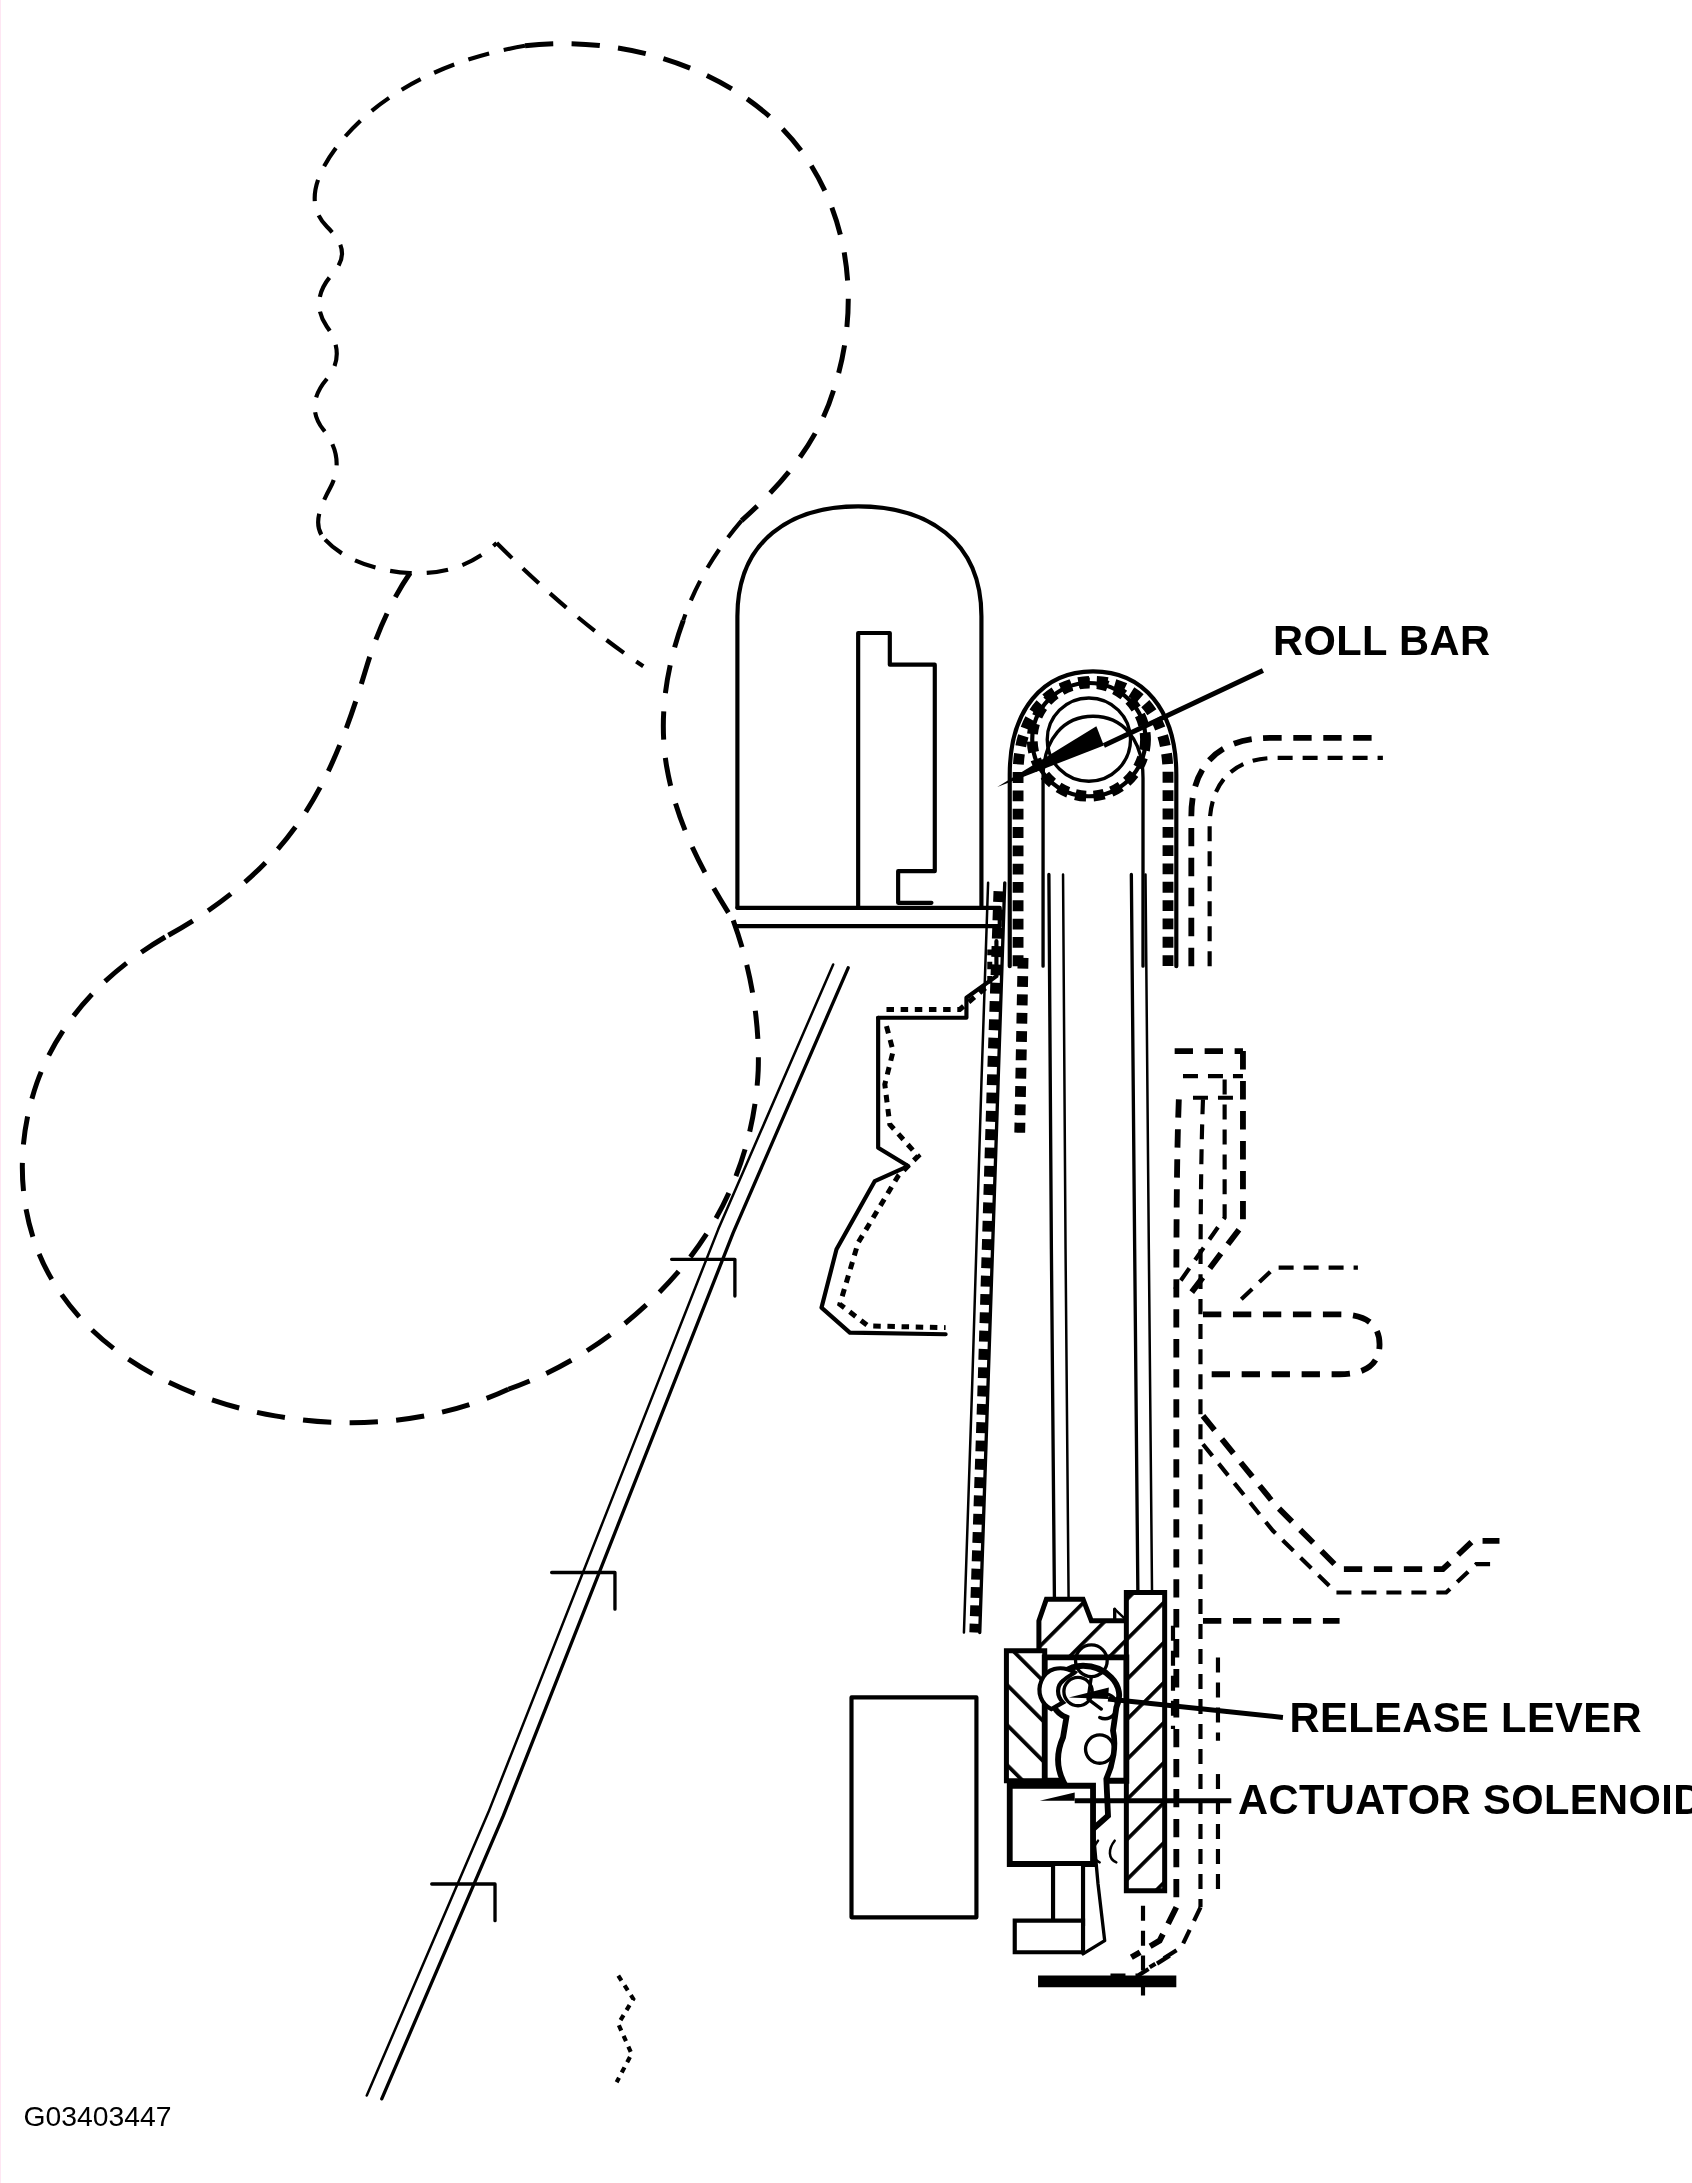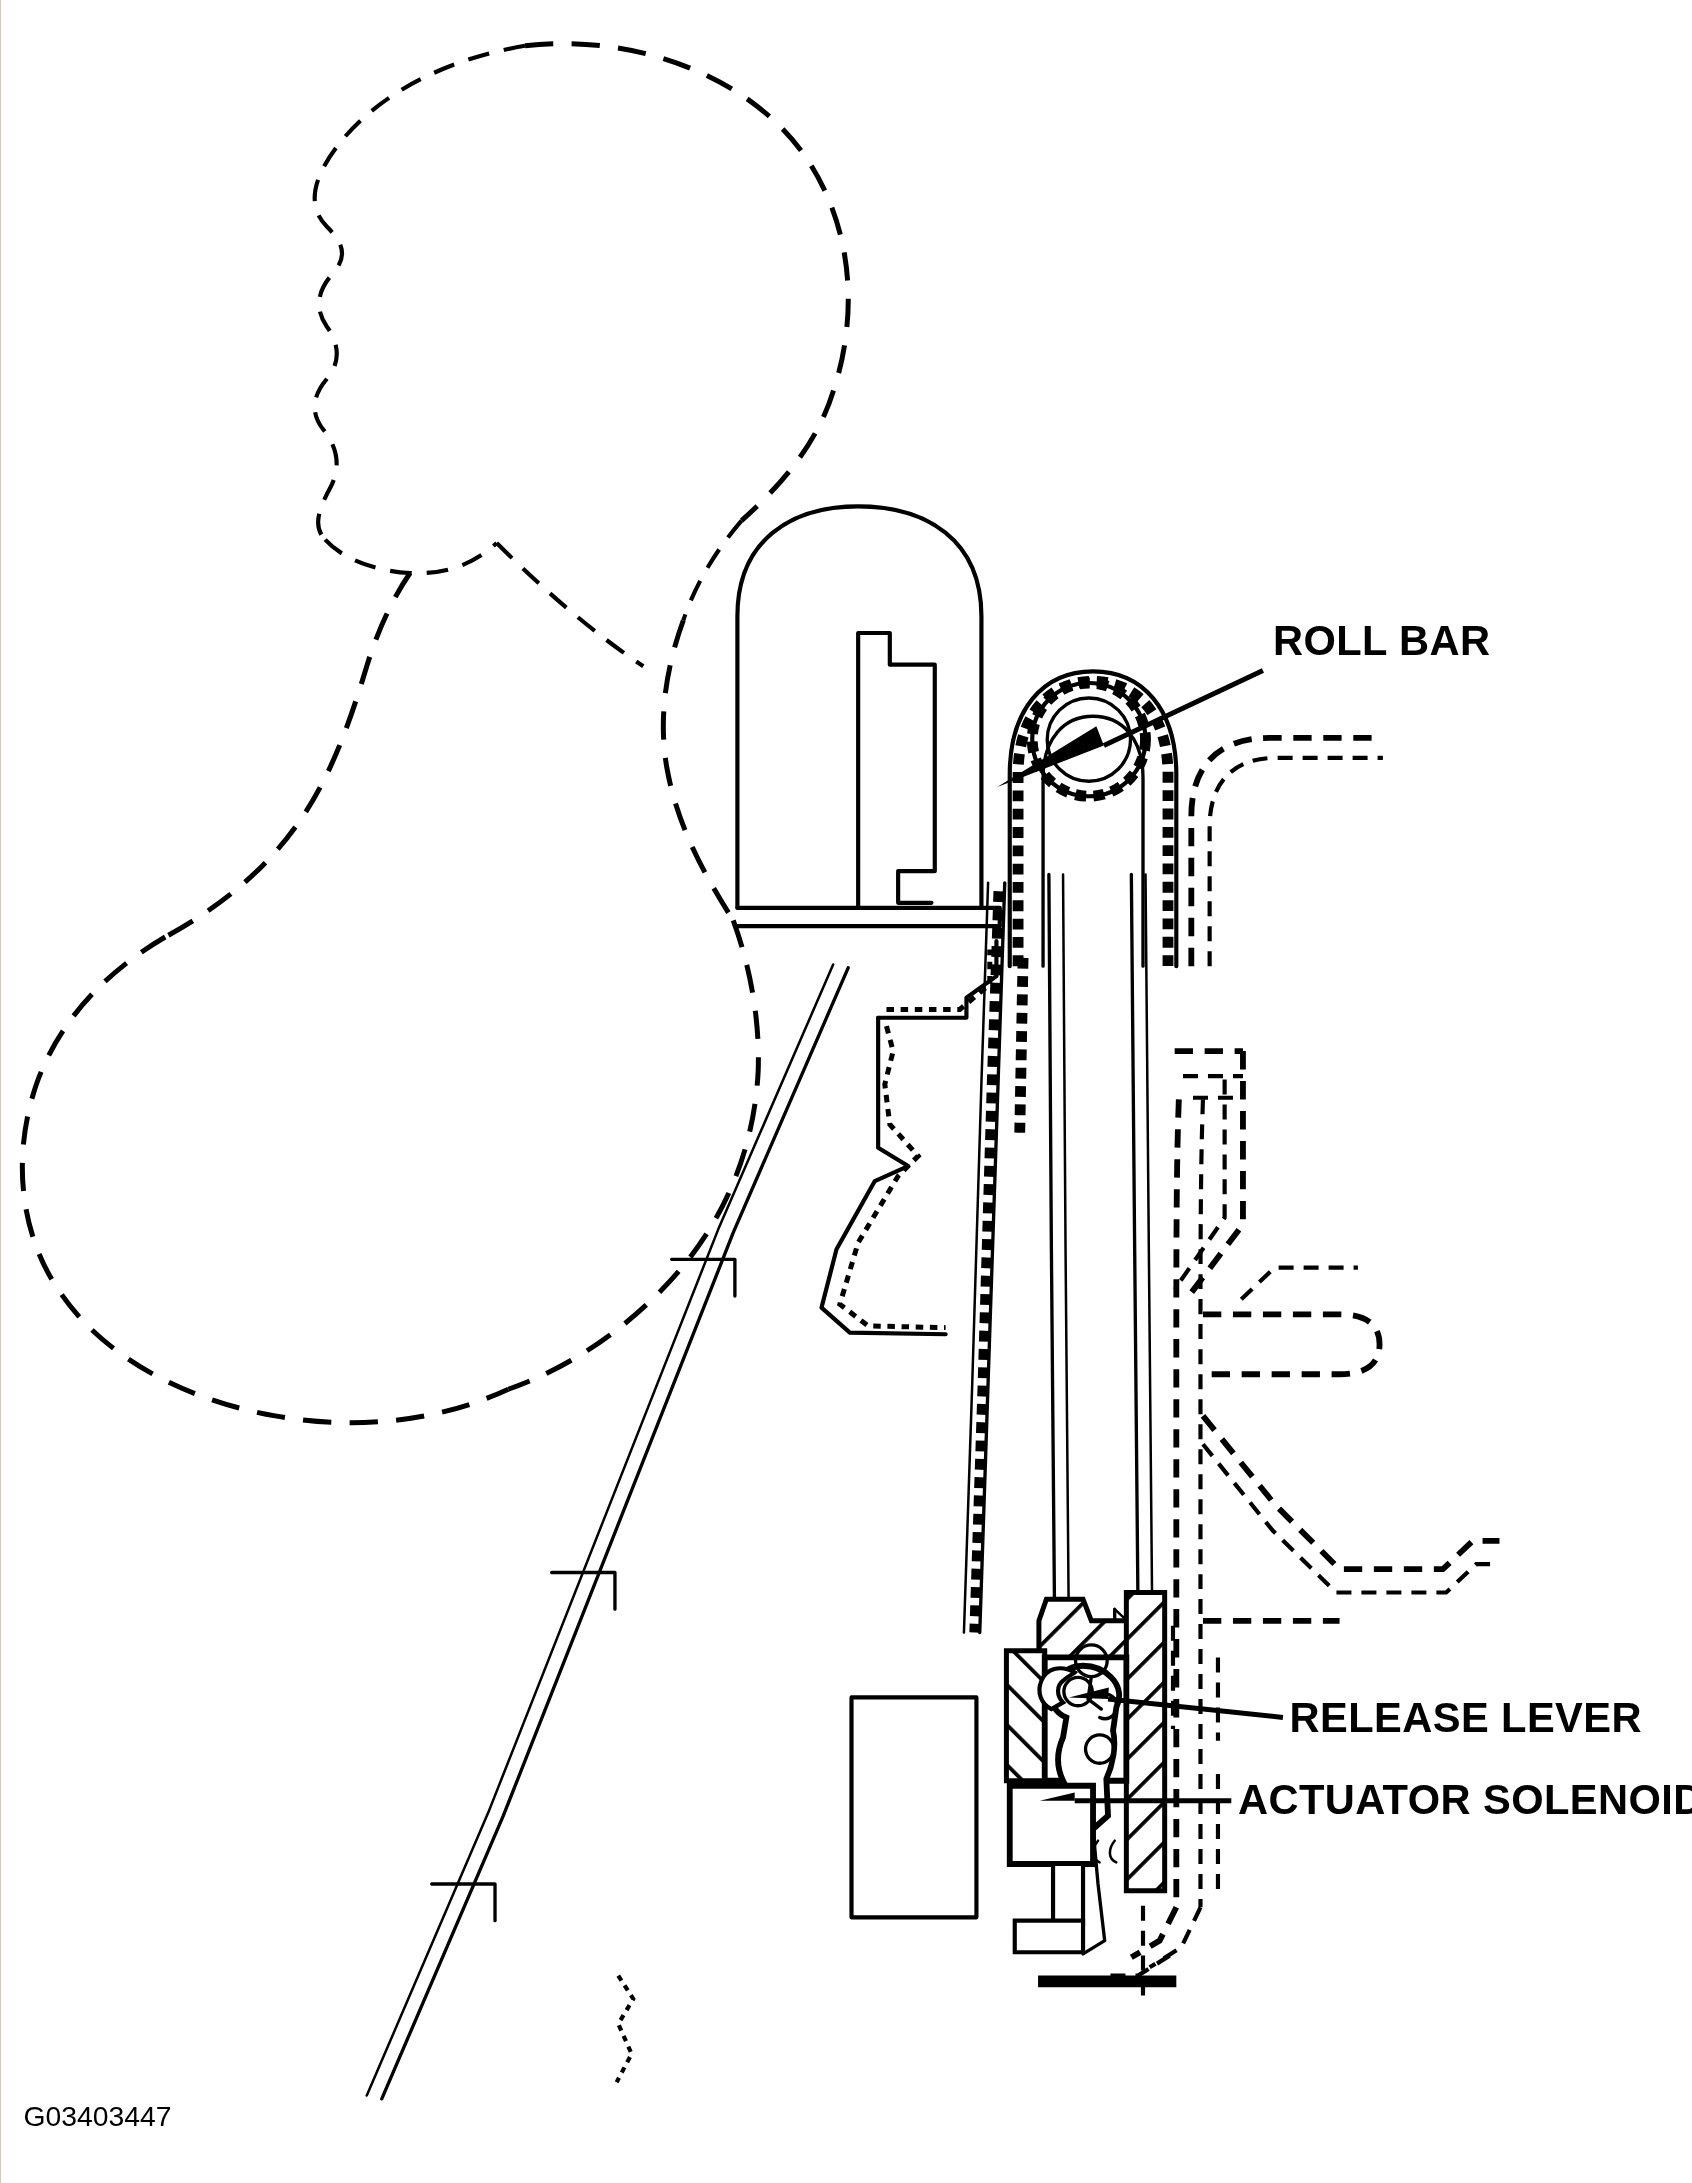--- a/index.html
+++ b/index.html
@@ -8,21 +8,21 @@
     padding: 0;
     background: #ffffff;
   }
   body {
     font-family: "Liberation Sans", sans-serif;
   }
   #diagram-root {
     position: relative;
     width: 1693px;
     height: 2183px;
-    background: #b91c1c;
+    background: #f9a8d4;
     overflow: hidden;
     text-align: right;
   }
   svg#drawing {
     position: absolute;
     left: 0;
     top: 0;
     width: 1693px;
     height: 2183px;
     display: block;

